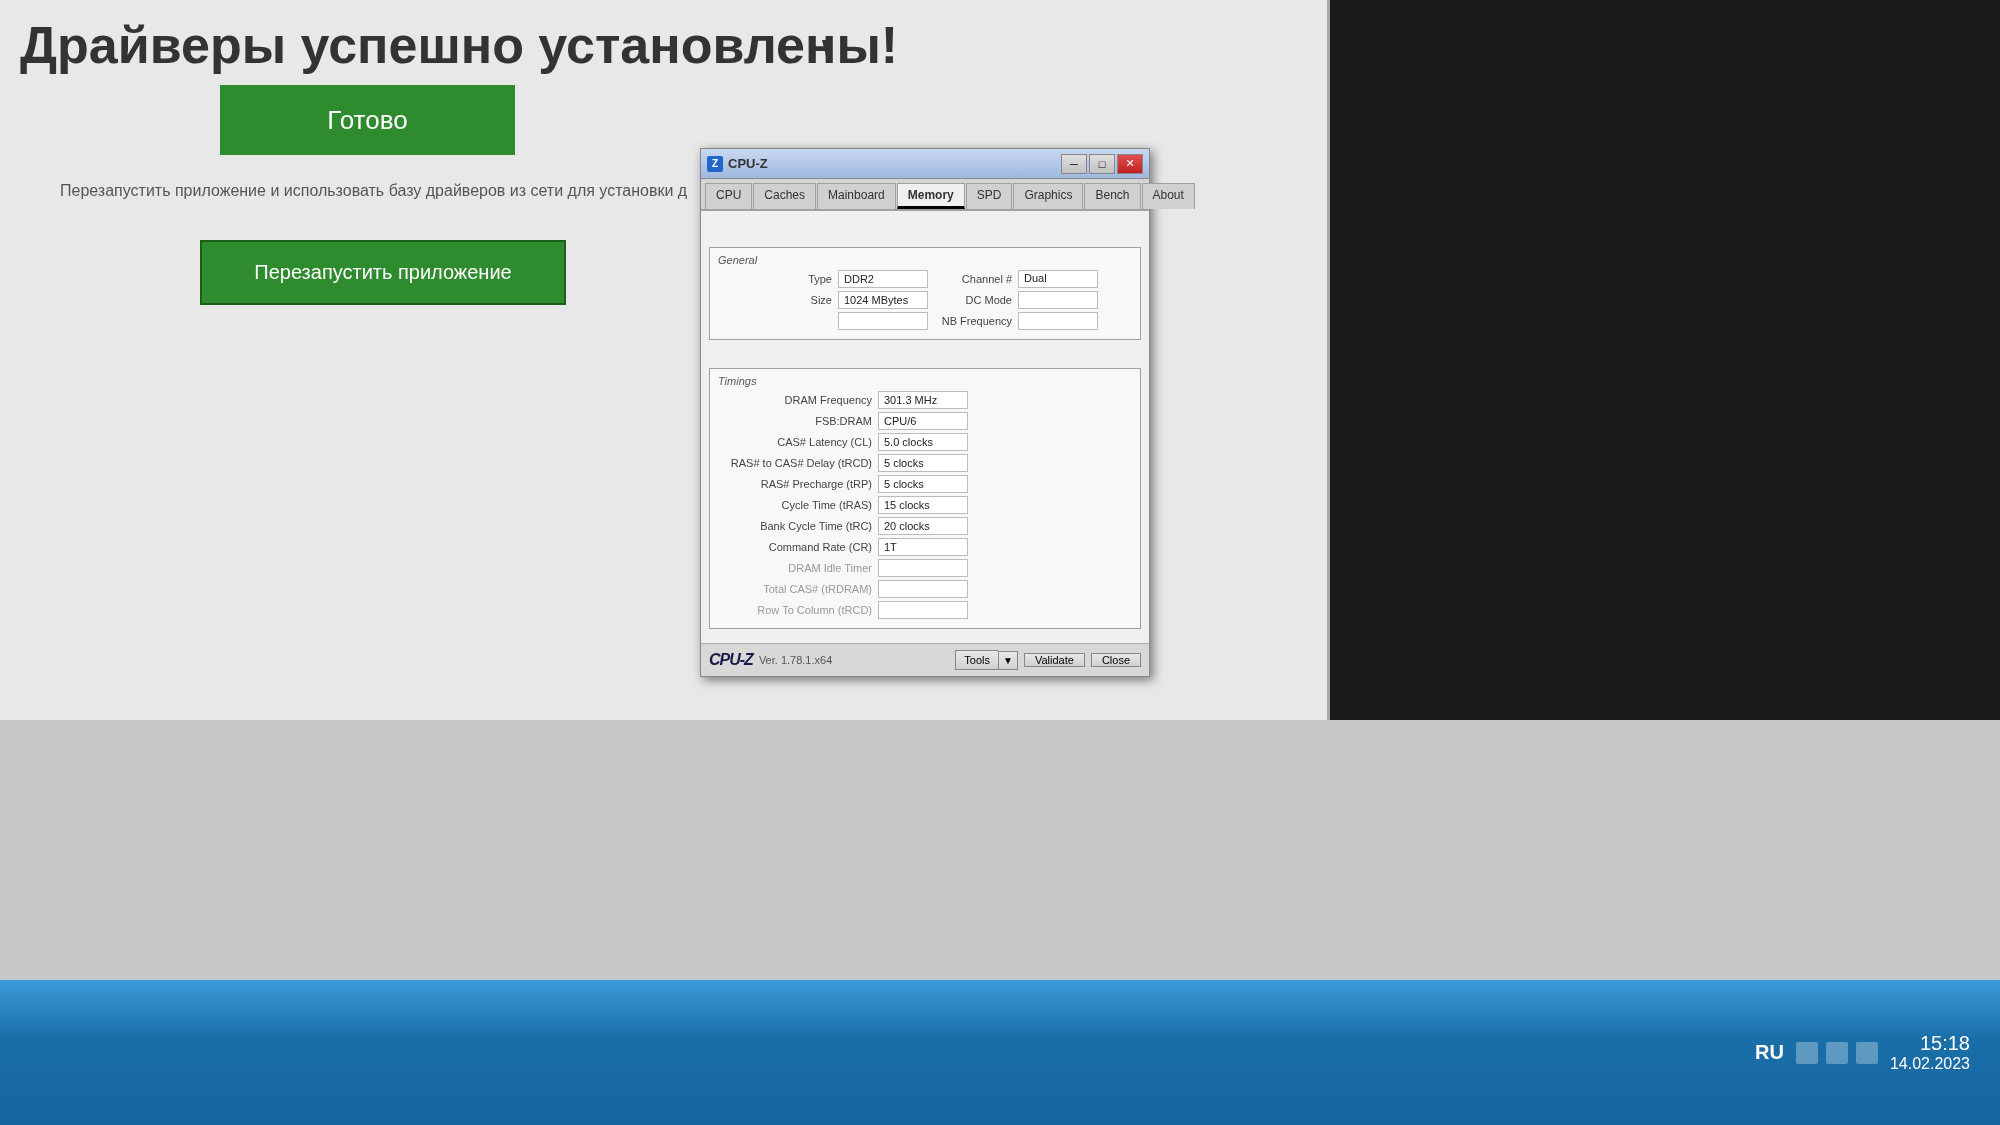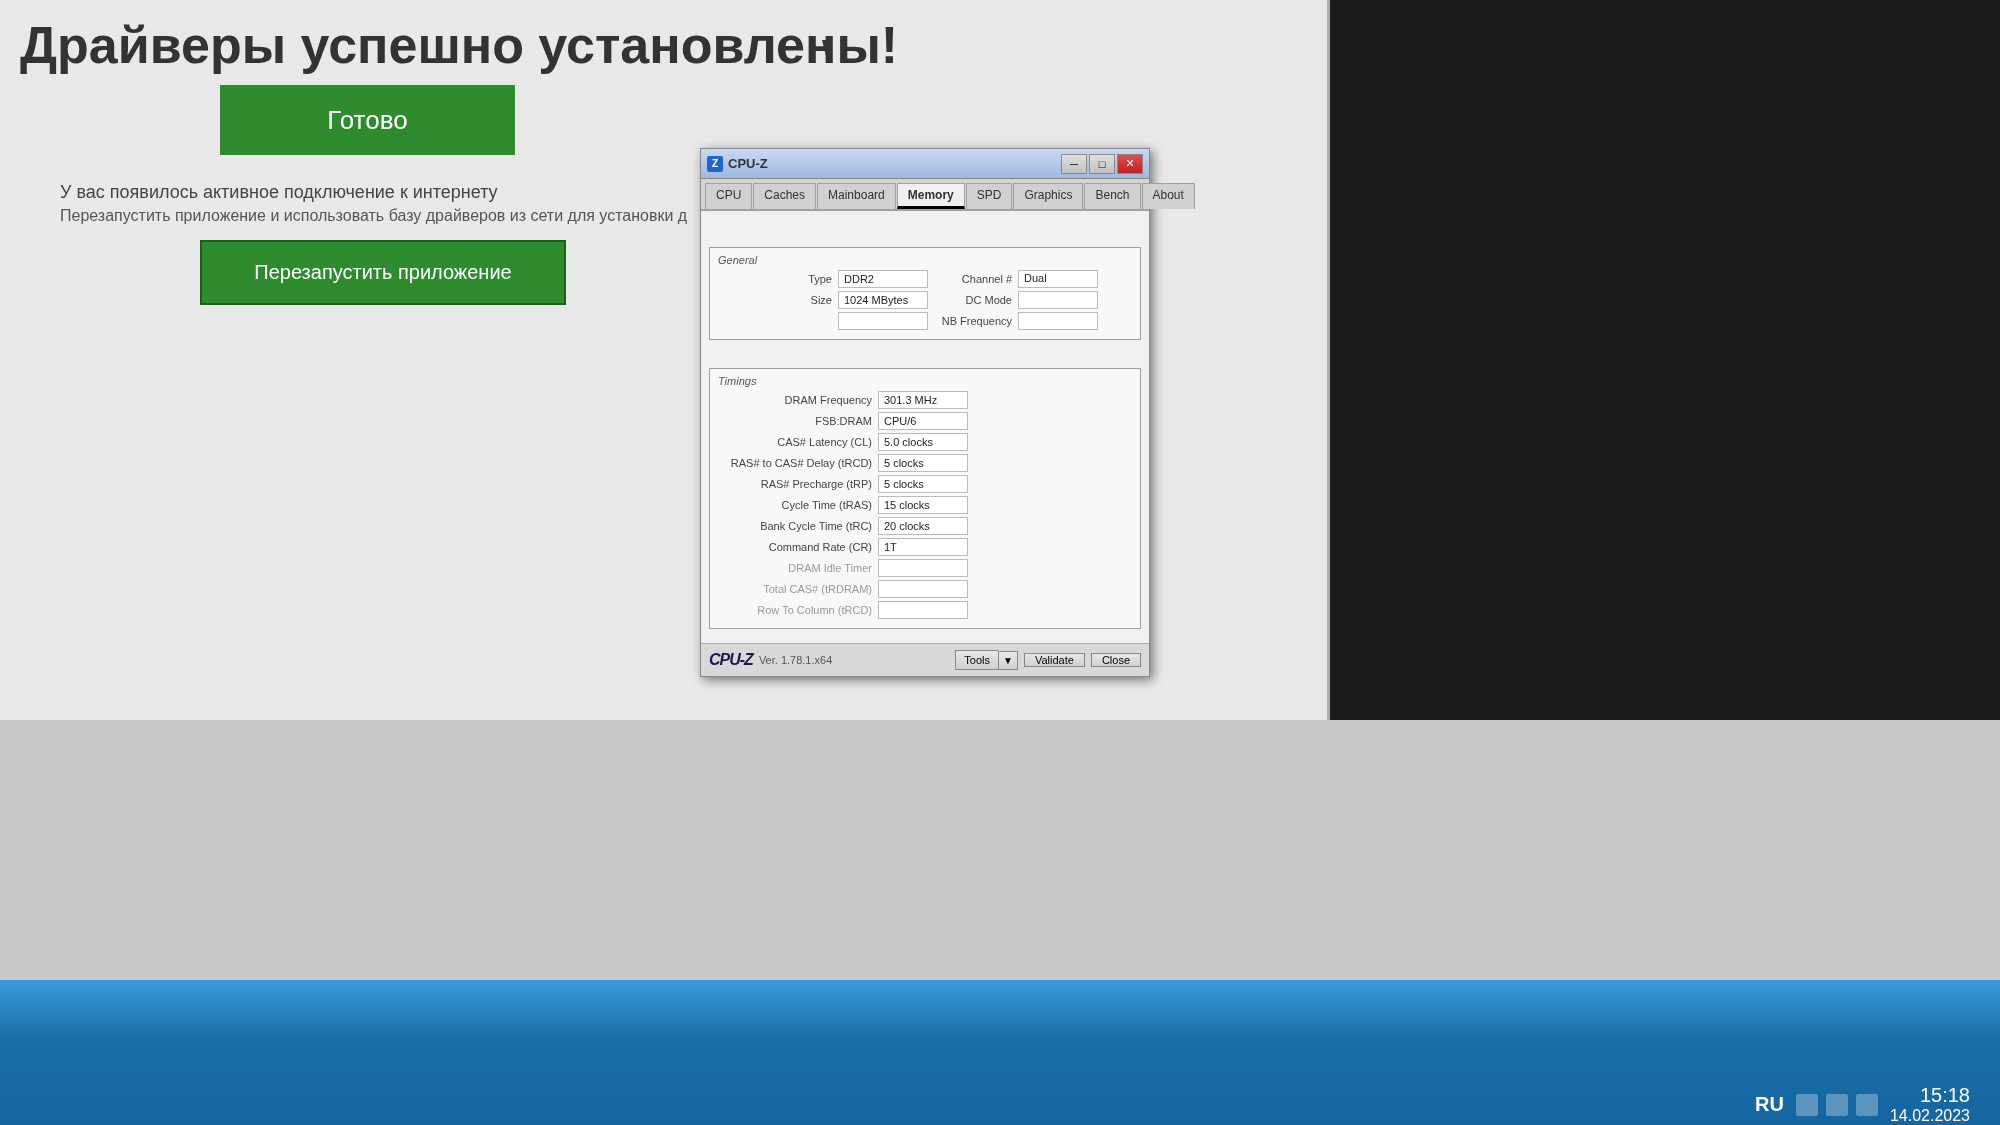--- a/index.html
+++ b/index.html
@@ -89,21 +89,21 @@
 
     
     .taskbar {
       position: absolute;
       bottom: 0;
       left: 0;
       width: 2000px;
       height: 145px;
       background: linear-gradient(180deg, #3a9ad9 0%, #1a6fa8 40%, #1565a0 100%);
       display: flex;
-      align-items: flex-end;
+      align-items: center;
       justify-content: flex-end;
       padding-right: 30px;
     }
 
     .taskbar-right {
       display: flex;
       flex-direction: column;
       align-items: flex-end;
       gap: 2px;
     }
@@ -382,21 +382,20 @@
 
 <div class="main-bg"></div>
 
 <div class="title-text">Драйверы успешно установлены!</div>
 
 <button class="btn-ready">
   <span>Готово</span>
 </button>
 
 <div class="subtitle-text">
-  <div>У вас появилось активное подключение к интернету</div>
   <div style="font-size:16px;color:#555;">Перезапустить приложение и использовать базу драйверов из сети для установки д</div>
 </div>
 
 <button class="btn-restart">
   <span>Перезапустить приложение</span>
 </button>
 
 <div class="right-panel"></div>
 
 <div class="cursor"></div>

